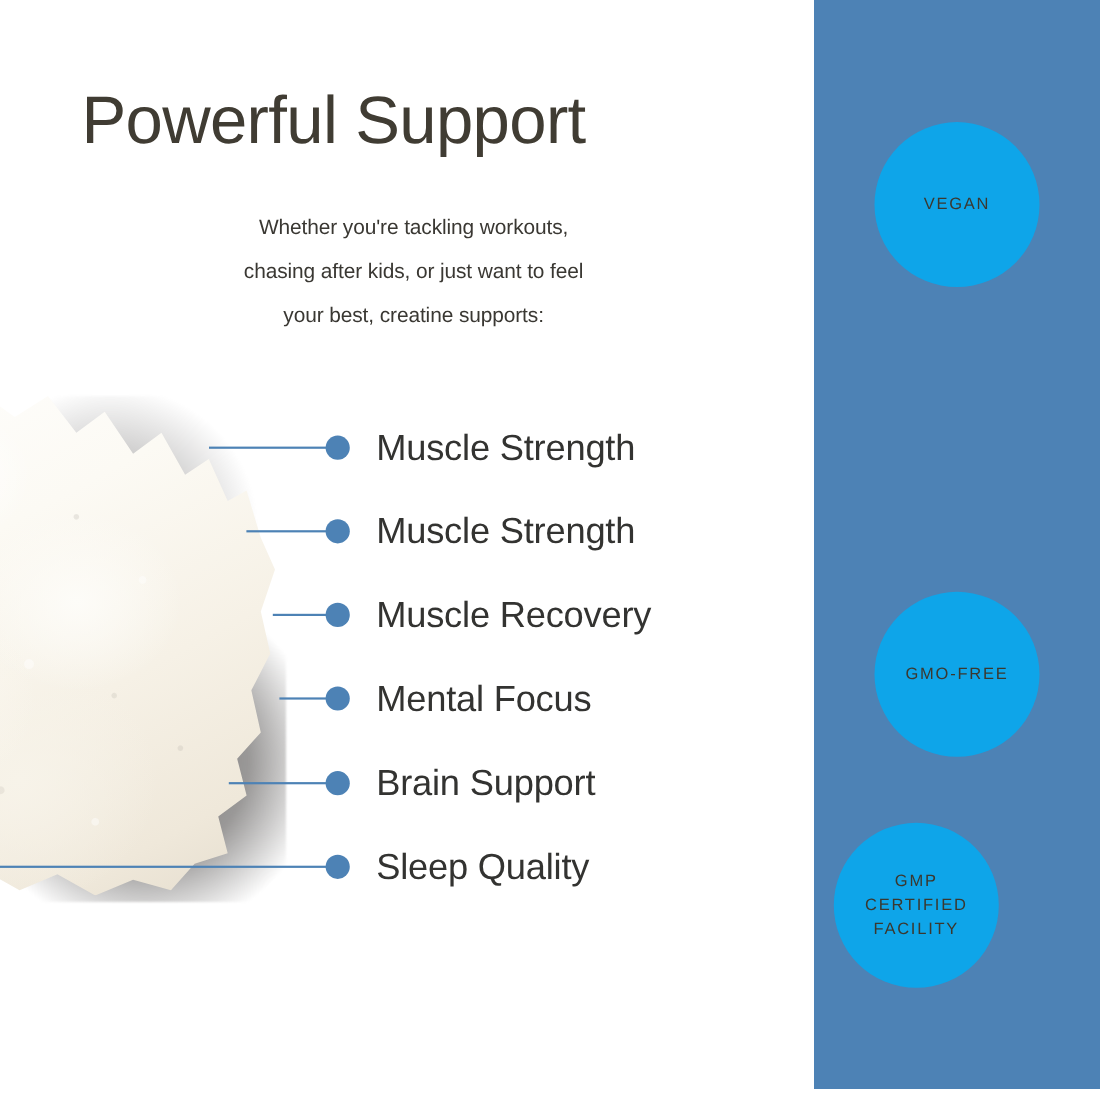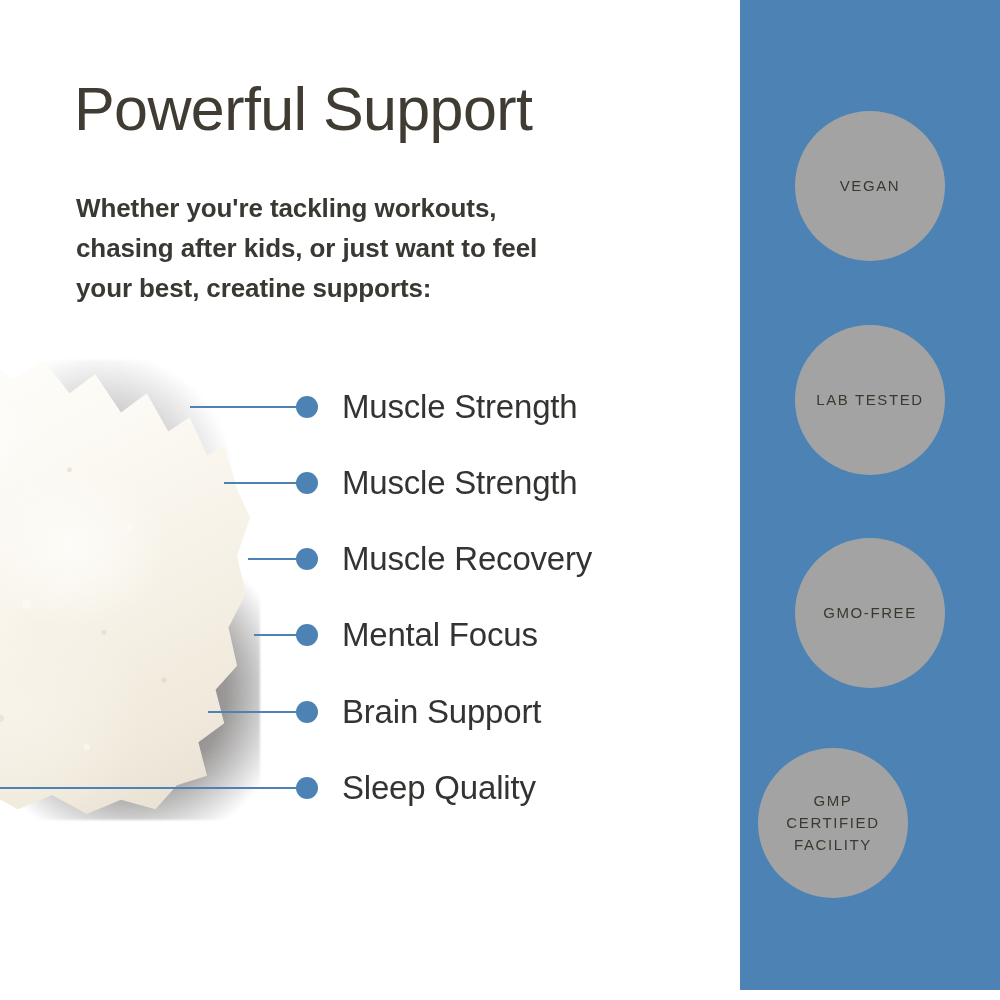--- a/index.html
+++ b/index.html
@@ -31,21 +31,21 @@
     width: 260px;
     height: 990px;
     background: #4d82b5;
   }
 
   .badge {
     position: absolute;
     width: 150px;
     height: 150px;
     border-radius: 50%;
-    background: #a3a3a3;
+    background: #0ea5e9;
     display: flex;
     align-items: center;
     justify-content: center;
     text-align: center;
     box-sizing: border-box;
   }
   .badge-text {
     font-size: 15px;
     letter-spacing: 1.6px;
     color: #3b382f;
@@ -70,26 +70,27 @@
     letter-spacing: -0.6px;
     line-height: 1.05;
     white-space: nowrap;
   }
 
   .intro {
     position: absolute;
     left: 76px;
     top: 188px;
     width: 600px;
-    font-size: 26px;
-    font-weight: 700;
+    font-size: 19px;
+    font-weight: 400;
     color: #3a3833;
     line-height: 40px;
     letter-spacing: -0.1px;
     white-space: pre-line;
+    text-align: center;
   }
 
   
   .powder {
     position: absolute;
     left: -180px;
     top: 336px;
     width: 470px;
     height: 500px;
     pointer-events: none;
@@ -241,23 +242,20 @@
     <div class="connector-line" style="left:0px; width:302px;"></div>
     <div class="connector-dot"></div>
     <div class="benefit-label">Sleep Quality</div>
   </div>
 
   <div class="side-panel"></div>
 
   <div class="badge badge-1">
     <span class="badge-text">VEGAN</span>
   </div>
-  <div class="badge badge-2">
-    <span class="badge-text">LAB TESTED</span>
-  </div>
   <div class="badge badge-3">
     <span class="badge-text">GMO-FREE</span>
   </div>
   <div class="badge badge-4">
     <span class="badge-text">GMP
 CERTIFIED
 FACILITY</span>
   </div>
 
 </div>

